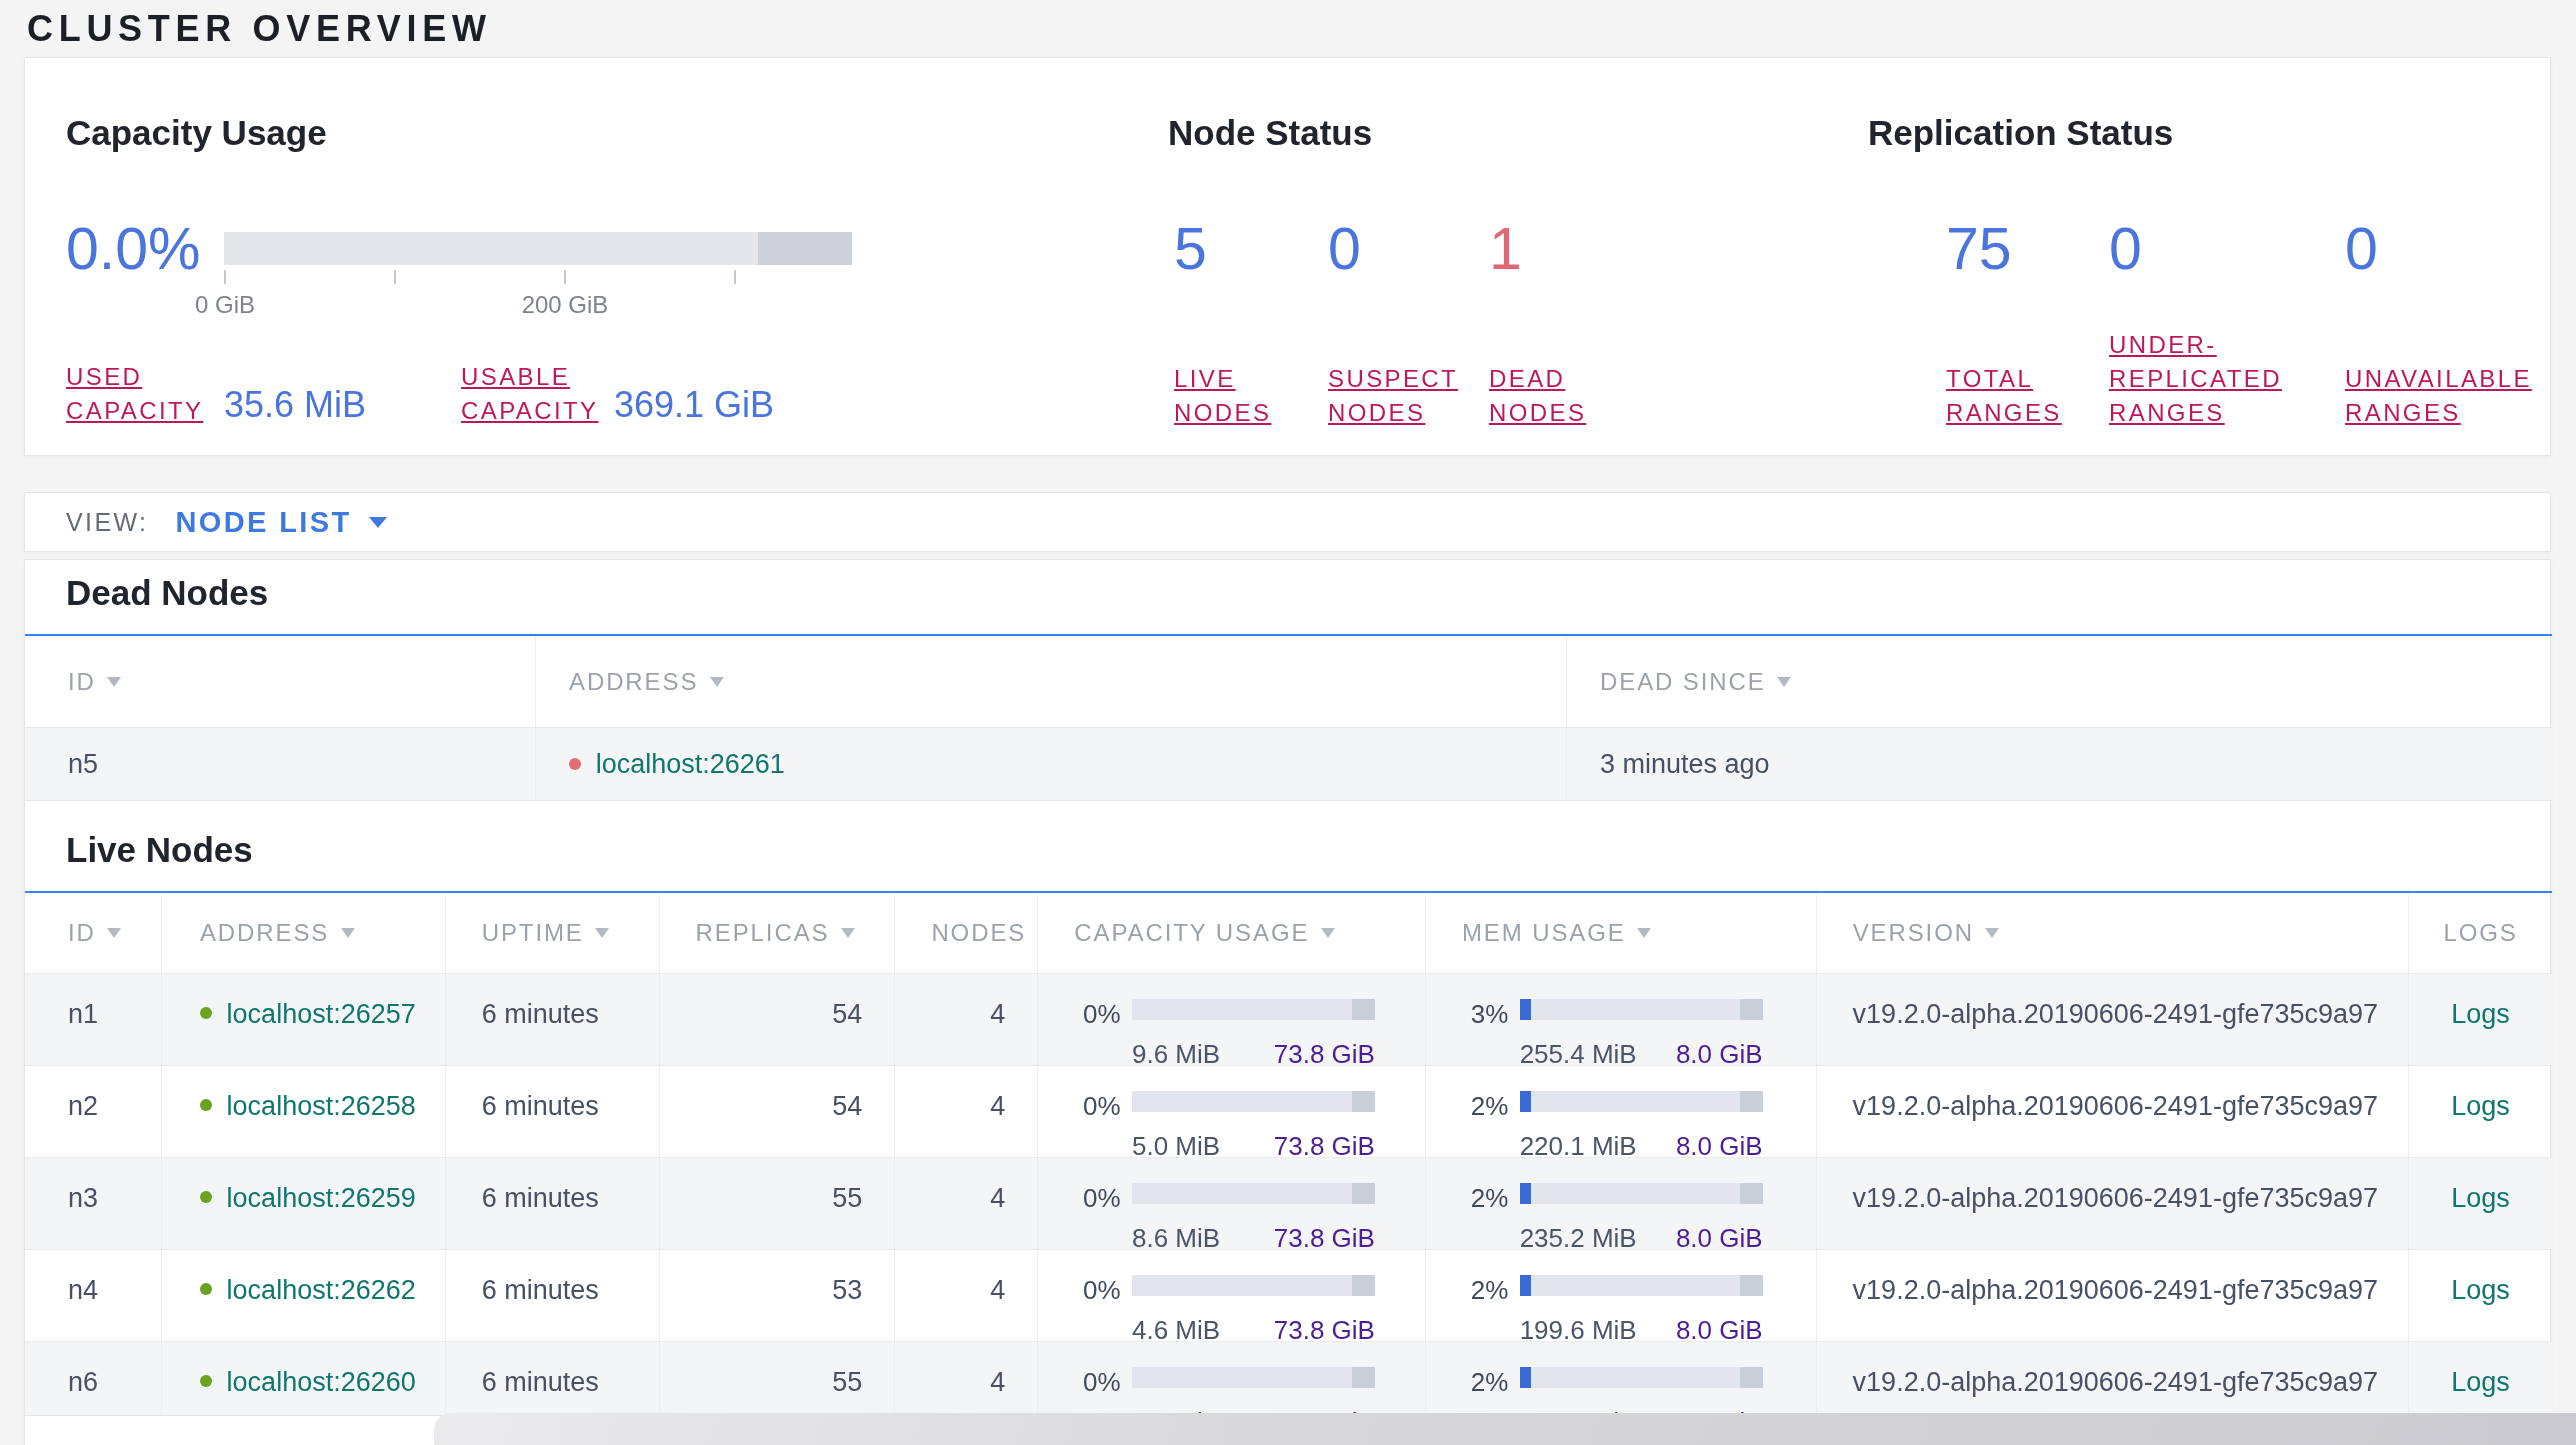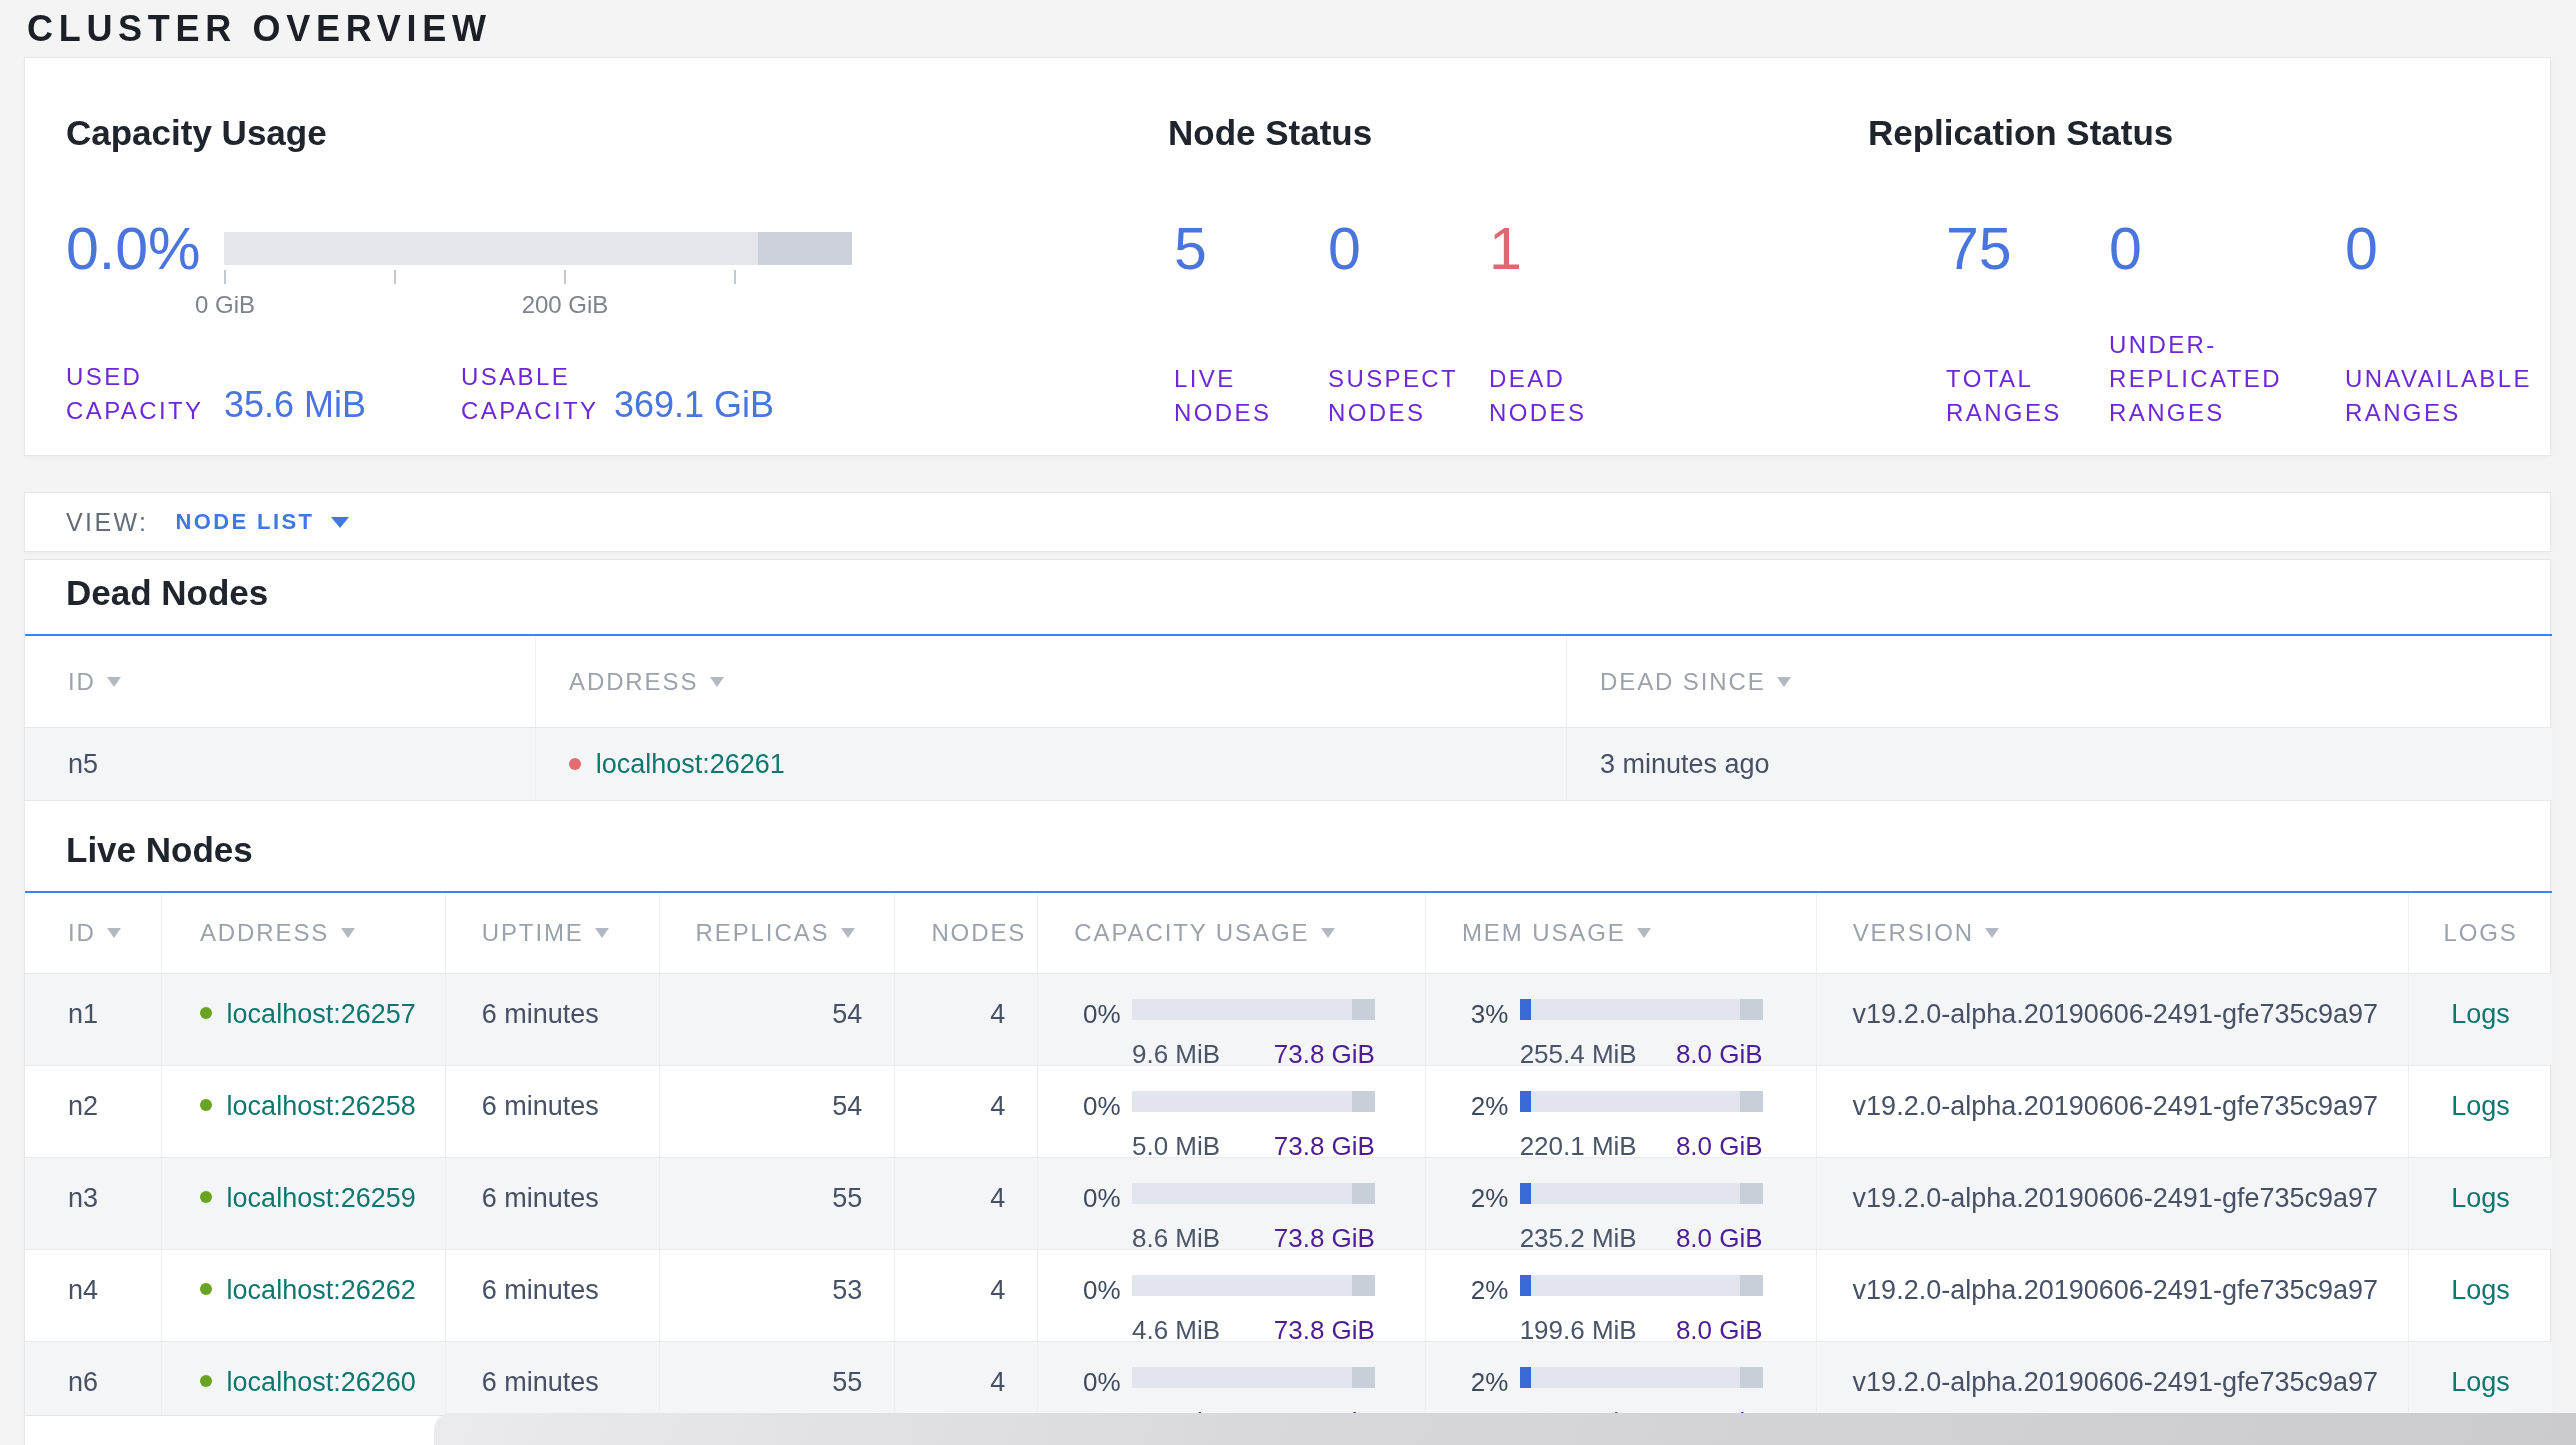--- a/index.html
+++ b/index.html
@@ -23,41 +23,41 @@
   #top-card { top:57px; height:399px; }
   #view-card { top:492px; height:60px; display:flex; align-items:center; padding-left:41px; }
   #content-card { top:559px; height:887px; }
 
   .panel-title { position:absolute; top:55px; font-size:35px; font-weight:700; color:#20242d; }
   .big-num { position:absolute; top:160px; font-size:59px; line-height:63px; font-weight:400; color:#4a75dd; }
   .big-num.red { color:#df6873; }
   .stat-label {
     position:absolute; bottom:27px; left:0;
     font-size:24px; line-height:34px; letter-spacing:2.4px;
-    color:#6d28d9; font-weight:400;
+    color:#be185d; font-weight:400;text-decoration:underline;
   }
   .stat-block { position:absolute; top:0; height:399px; }
   .stat-block .big-num { left:0; }
 
   
   #cap-barwrap { position:absolute; left:199px; top:174px; width:628px; height:95px; }
   .cap-track { position:relative; width:628px; height:33px; background:#e4e6eb; }
   .cap-dark { position:absolute; right:0; top:0; height:100%; width:15%; background:#cdd2da; }
   .cap-fill { position:absolute; left:0; top:0; height:100%; background:#3a6ad4; }
   .tick { position:absolute; top:38px; width:1.9px; height:14.3px; background:#c3c9d3; }
   .tick-label {
     position:absolute; top:59px; transform:translateX(-50%);
     font-size:24px; color:#7d848f; white-space:nowrap;
   }
   .cap-stat-value { position:absolute; bottom:29px; font-size:36px; color:#4a75dd; }
 
   
   .view-label { font-size:25px; letter-spacing:2.4px; color:#646c79; margin-right:27px; }
   .view-select { display:flex; align-items:center; cursor:pointer; }
-  .view-selected { font-size:22px; letter-spacing:2.4px; color:#3e79e2; font-weight:700; }
+  .view-selected { font-size:29px; letter-spacing:2.4px; color:#3e79e2; font-weight:700; }
   .caret-down {
     width:0; height:0; margin-left:17px;
     border-left:9.5px solid transparent; border-right:9.5px solid transparent;
     border-top:11.5px solid #3e79e2;
   }
 
   .section-heading { position:absolute; left:41px; font-size:35px; font-weight:700; color:#20242d; }
 
   
   .tbl { position:absolute; left:0; width:2527px; border-top:2px solid #3b82f6; }

